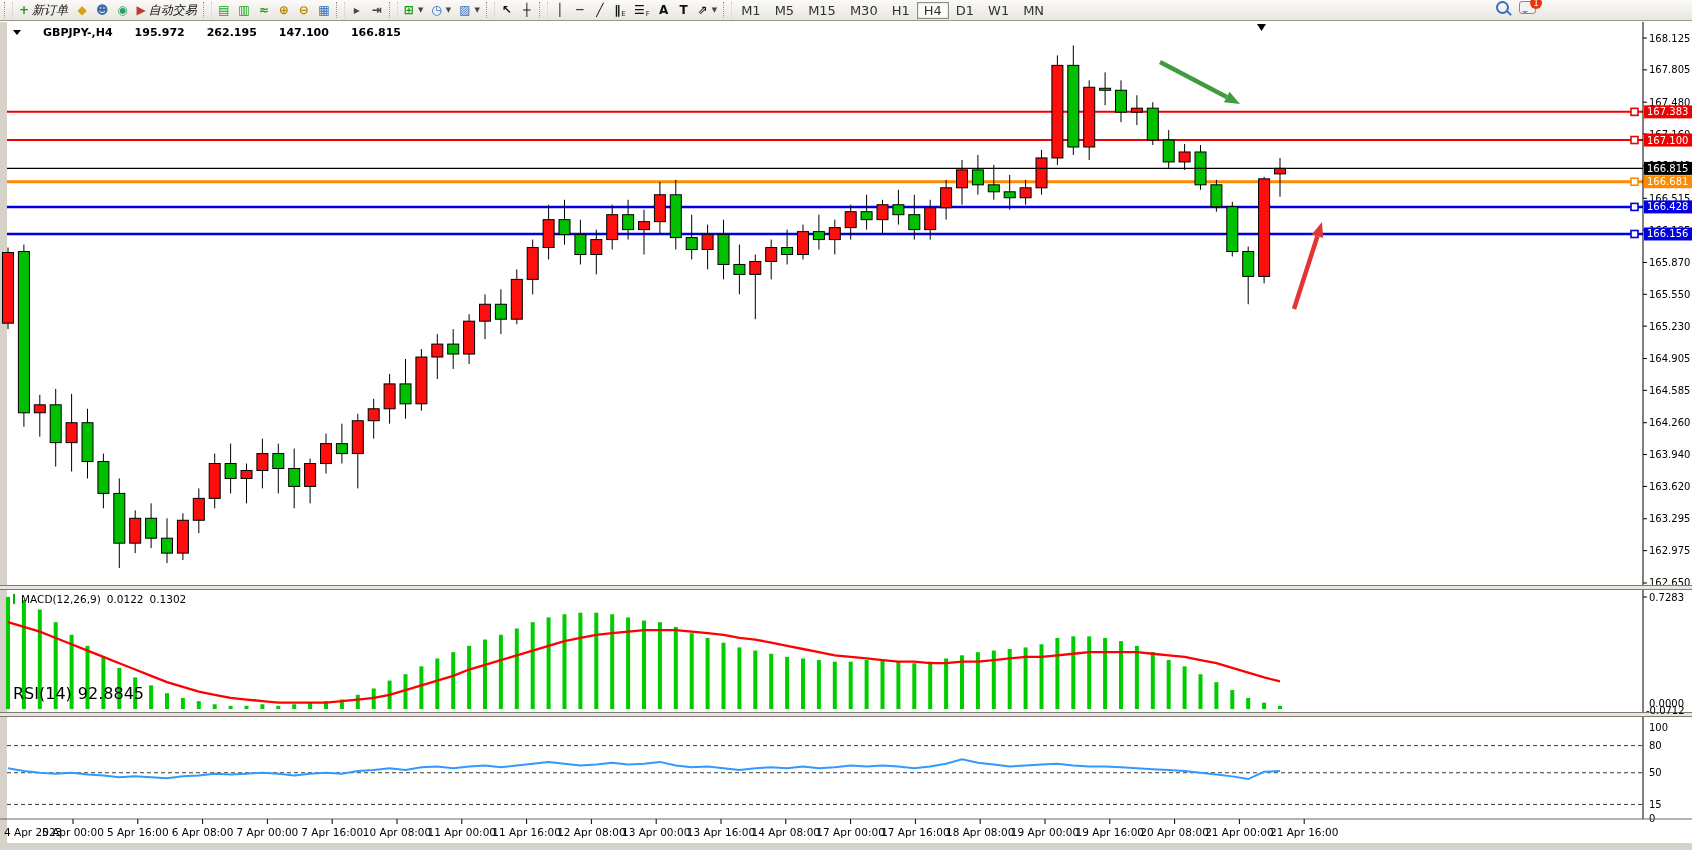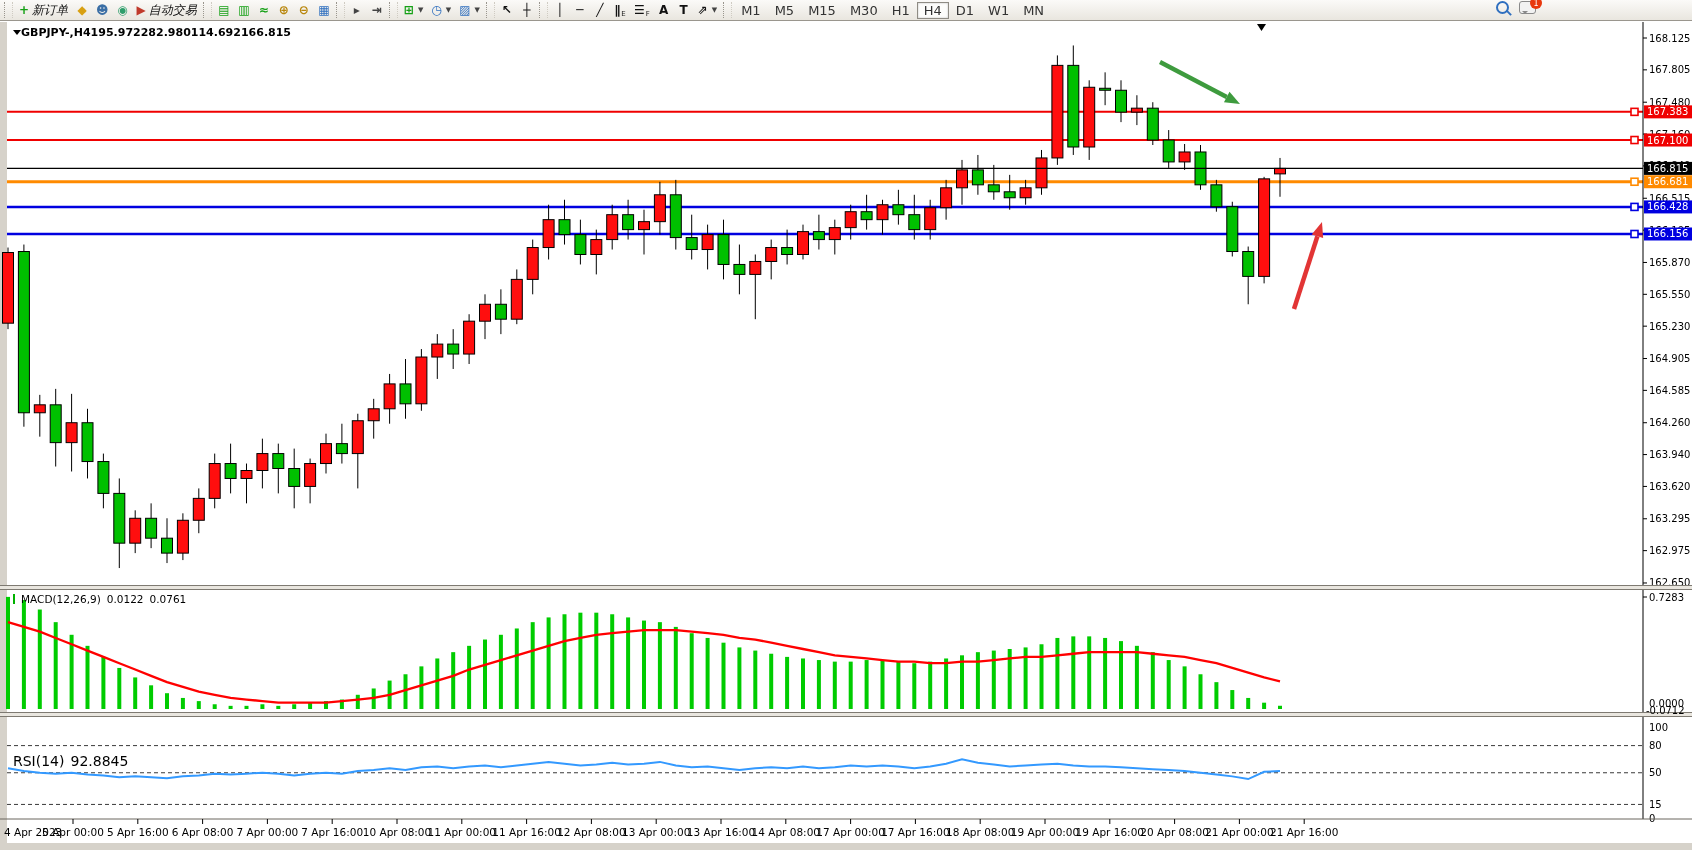--- a/index.html
+++ b/index.html
@@ -23,24 +23,24 @@
   #tb-right{position:absolute;left:1496px;top:1px;display:flex;align-items:center;gap:10px;}
   .magnifier{position:relative;width:9px;height:9px;border:2px solid #2f6fbf;border-radius:50%;display:inline-block;}
   .magnifier::after{content:"";position:absolute;width:6px;height:2px;background:#2f6fbf;
     right:-5px;bottom:-2px;transform:rotate(45deg);}
   .chat{position:relative;width:15px;height:11px;border:1.5px solid #8a8a8a;border-radius:3px;background:#f2f2f2;display:inline-block;}
   .chat::after{content:"";position:absolute;left:2px;bottom:-4px;border:3px solid transparent;border-top-color:#8a8a8a;}
   .chat .badge{position:absolute;right:-7px;top:-5px;width:12px;height:12px;border-radius:50%;
     background:#e8380d;color:#fff;font-size:8px;display:flex;align-items:center;justify-content:center;}
   
   .ovl{position:absolute;z-index:3;color:#000;white-space:nowrap;}
-  #chart-title{left:13px;top:26px;font-size:11px;font-weight:bold;display:flex;gap:0;align-items:center;}
+  #chart-title{left:13px;top:26px;font-size:11px;font-weight:bold;display:flex;gap:22px;align-items:center;}
   .tri{width:0;height:0;border:4px solid transparent;border-top:5px solid #000;display:inline-block;margin-top:4px;}
   #macd-label{left:13px;top:593px;font-size:10.5px;display:flex;gap:6px;align-items:center;justify-content:center;}
-  #rsi-label{left:13px;top:753px;font-size:14px;display:flex;gap:6px;}
+  #rsi-label{left:13px;top:684px;font-size:16px;display:flex;gap:6px;}
   .indmark{width:2px;height:10px;background:#00b200;display:inline-block;}
   #chart-svg{position:absolute;left:0;top:0;z-index:1;}
 </style>
 </head>
 <body>
 
 <div id="app">
   <div id="toolbar">
       <div class="grip"></div>
       <button class="tbtn">
@@ -547,29 +547,29 @@
       <g>
         <line x1="1294" y1="309" x2="1317.40454995243" y2="236.27871979066364" stroke="#e23535" stroke-width="4.5"></line>
         <polygon points="1322,222 1323.1160378686955,238.1168998096916 1311.6930620361645,234.44053977163568" fill="#e23535"></polygon>
       </g>
     </svg>
 
   <div class="ovl" id="chart-title">
     <span class="tri"></span>
     <span>GBPJPY-,H4</span>
     <span>195.972</span>
-    <span>282.980</span>
-    <span>114.692</span>
+    <span>262.195</span>
+    <span>147.100</span>
     <span>166.815</span>
   </div>
 
   <div class="ovl" id="macd-label">
     <span class="indmark"></span>
     <span>MACD(12,26,9)</span>
     <span>0.0122</span>
-    <span>0.0761</span>
+    <span>0.1302</span>
   </div>
 
   <div class="ovl" id="rsi-label">
     <span>RSI(14)</span>
     <span>92.8845</span>
   </div>
 </div>
 
 </body></html>

